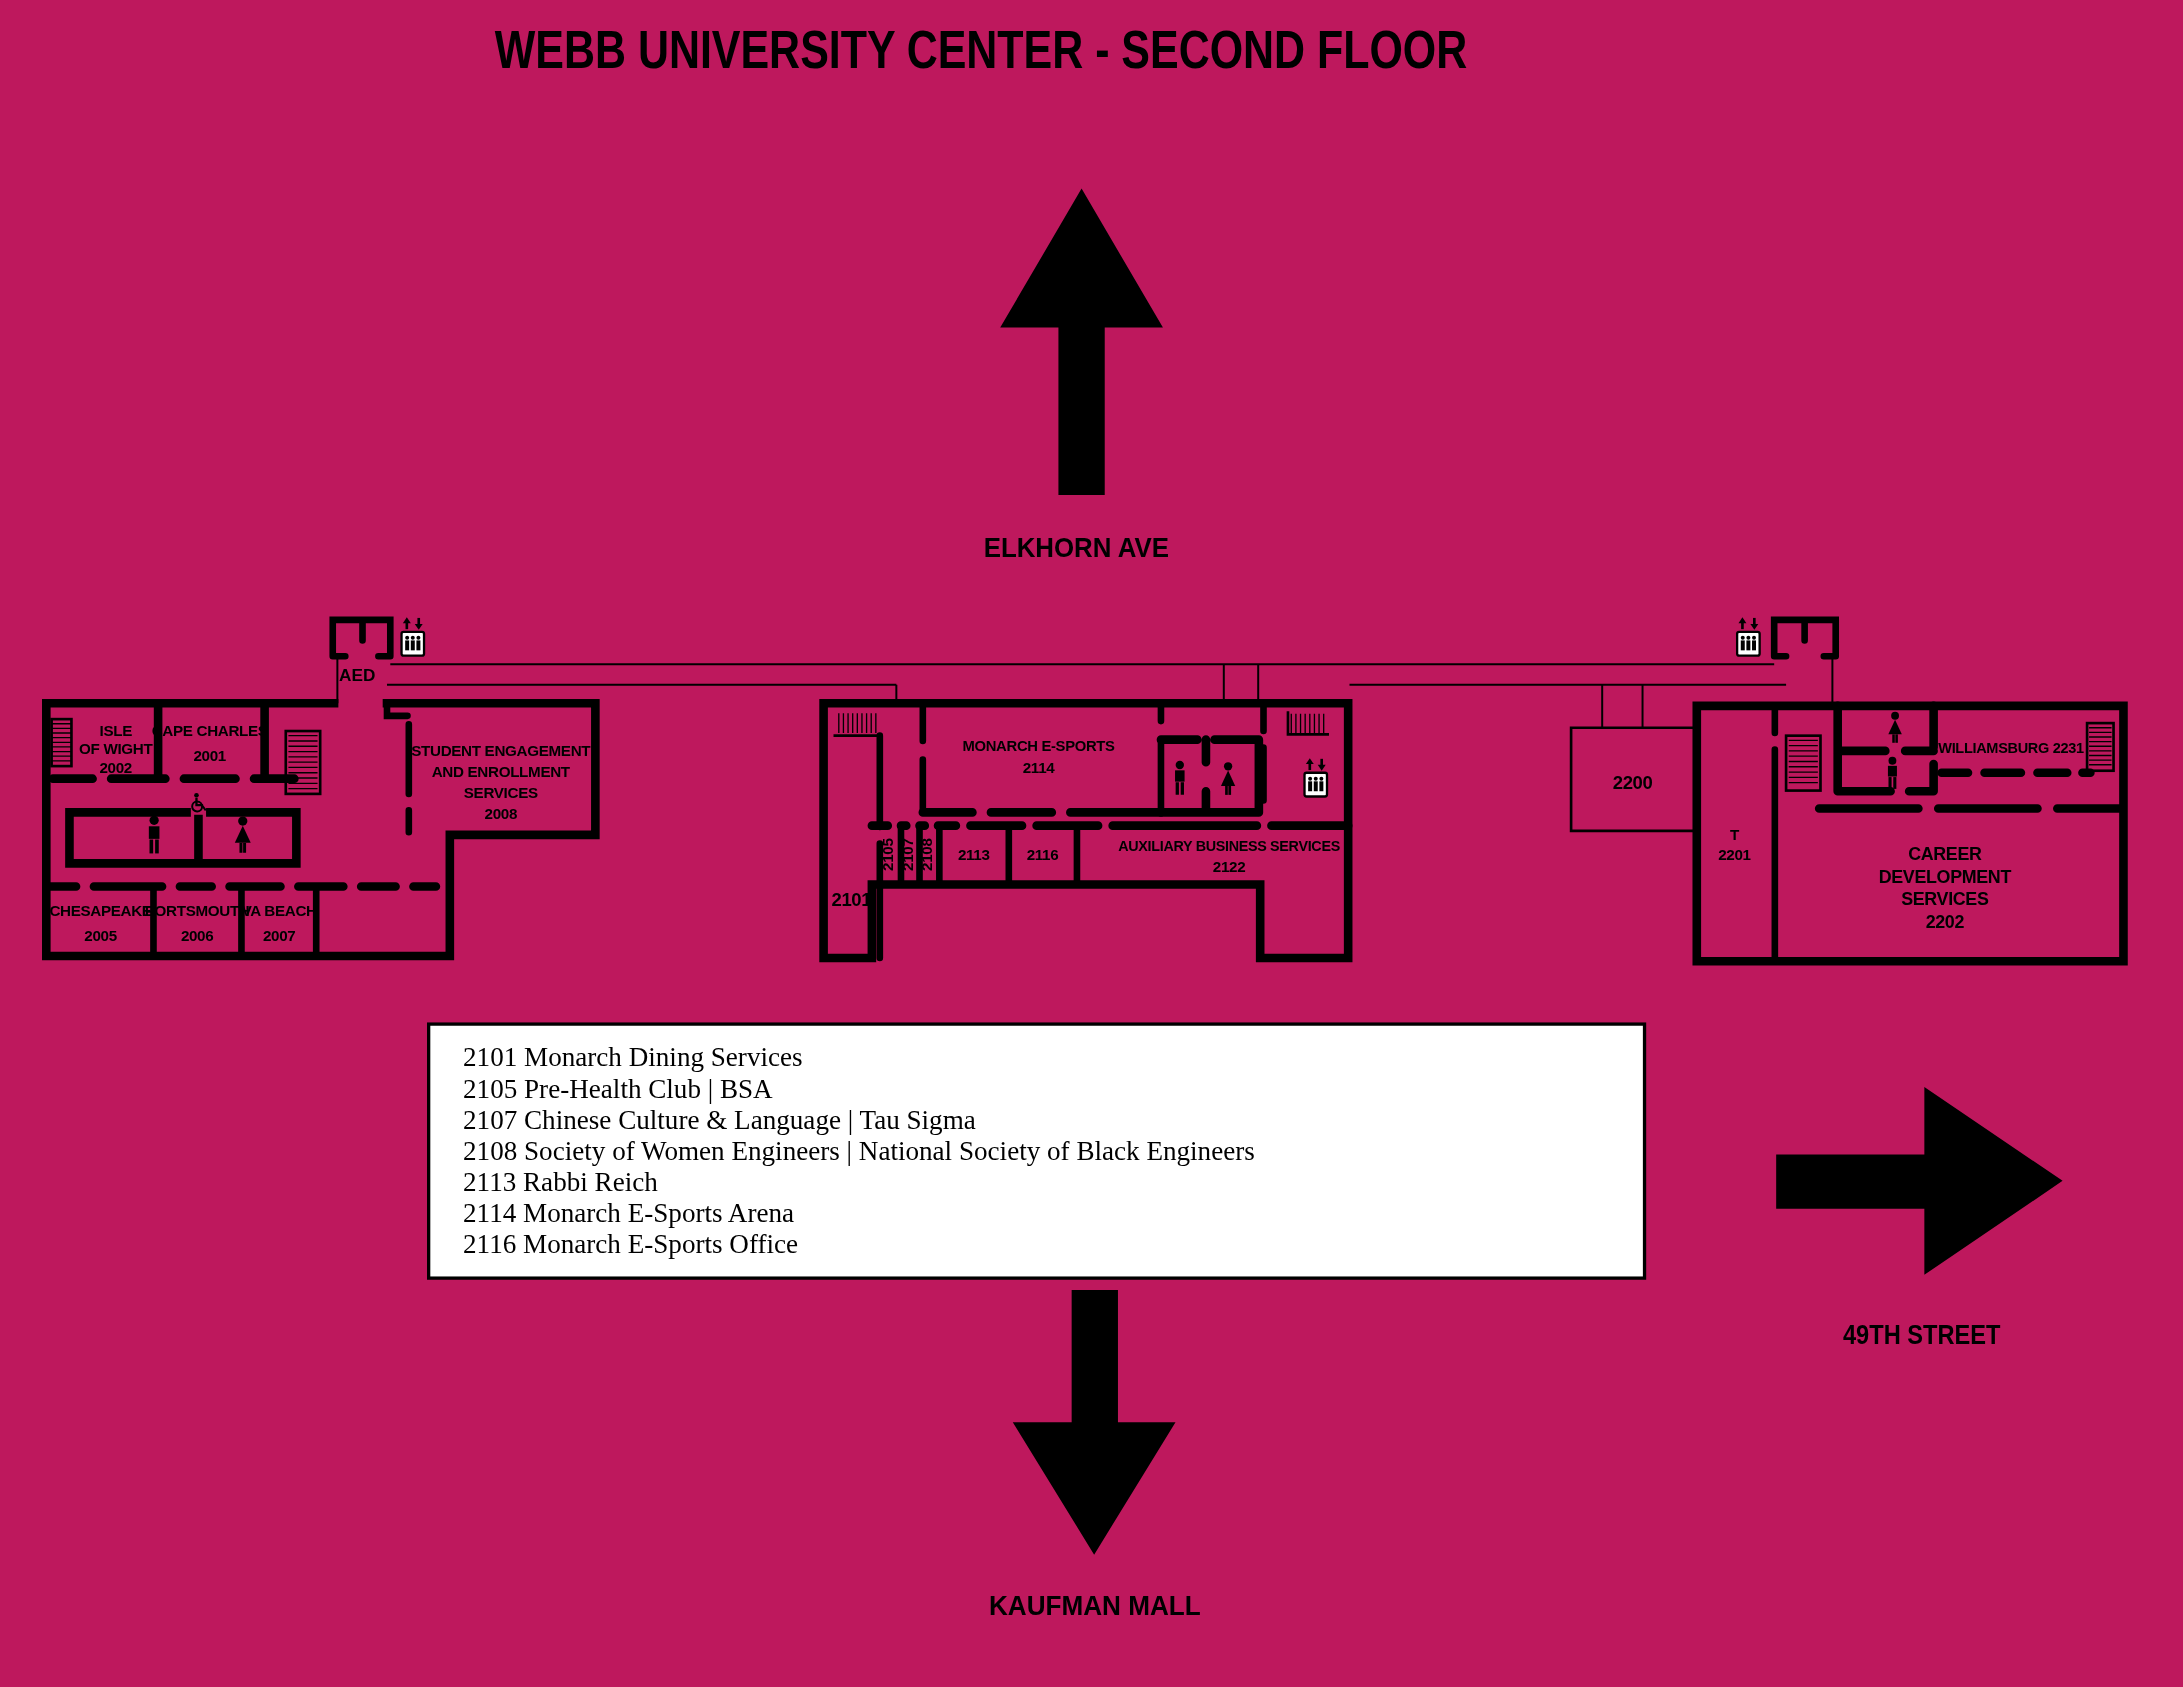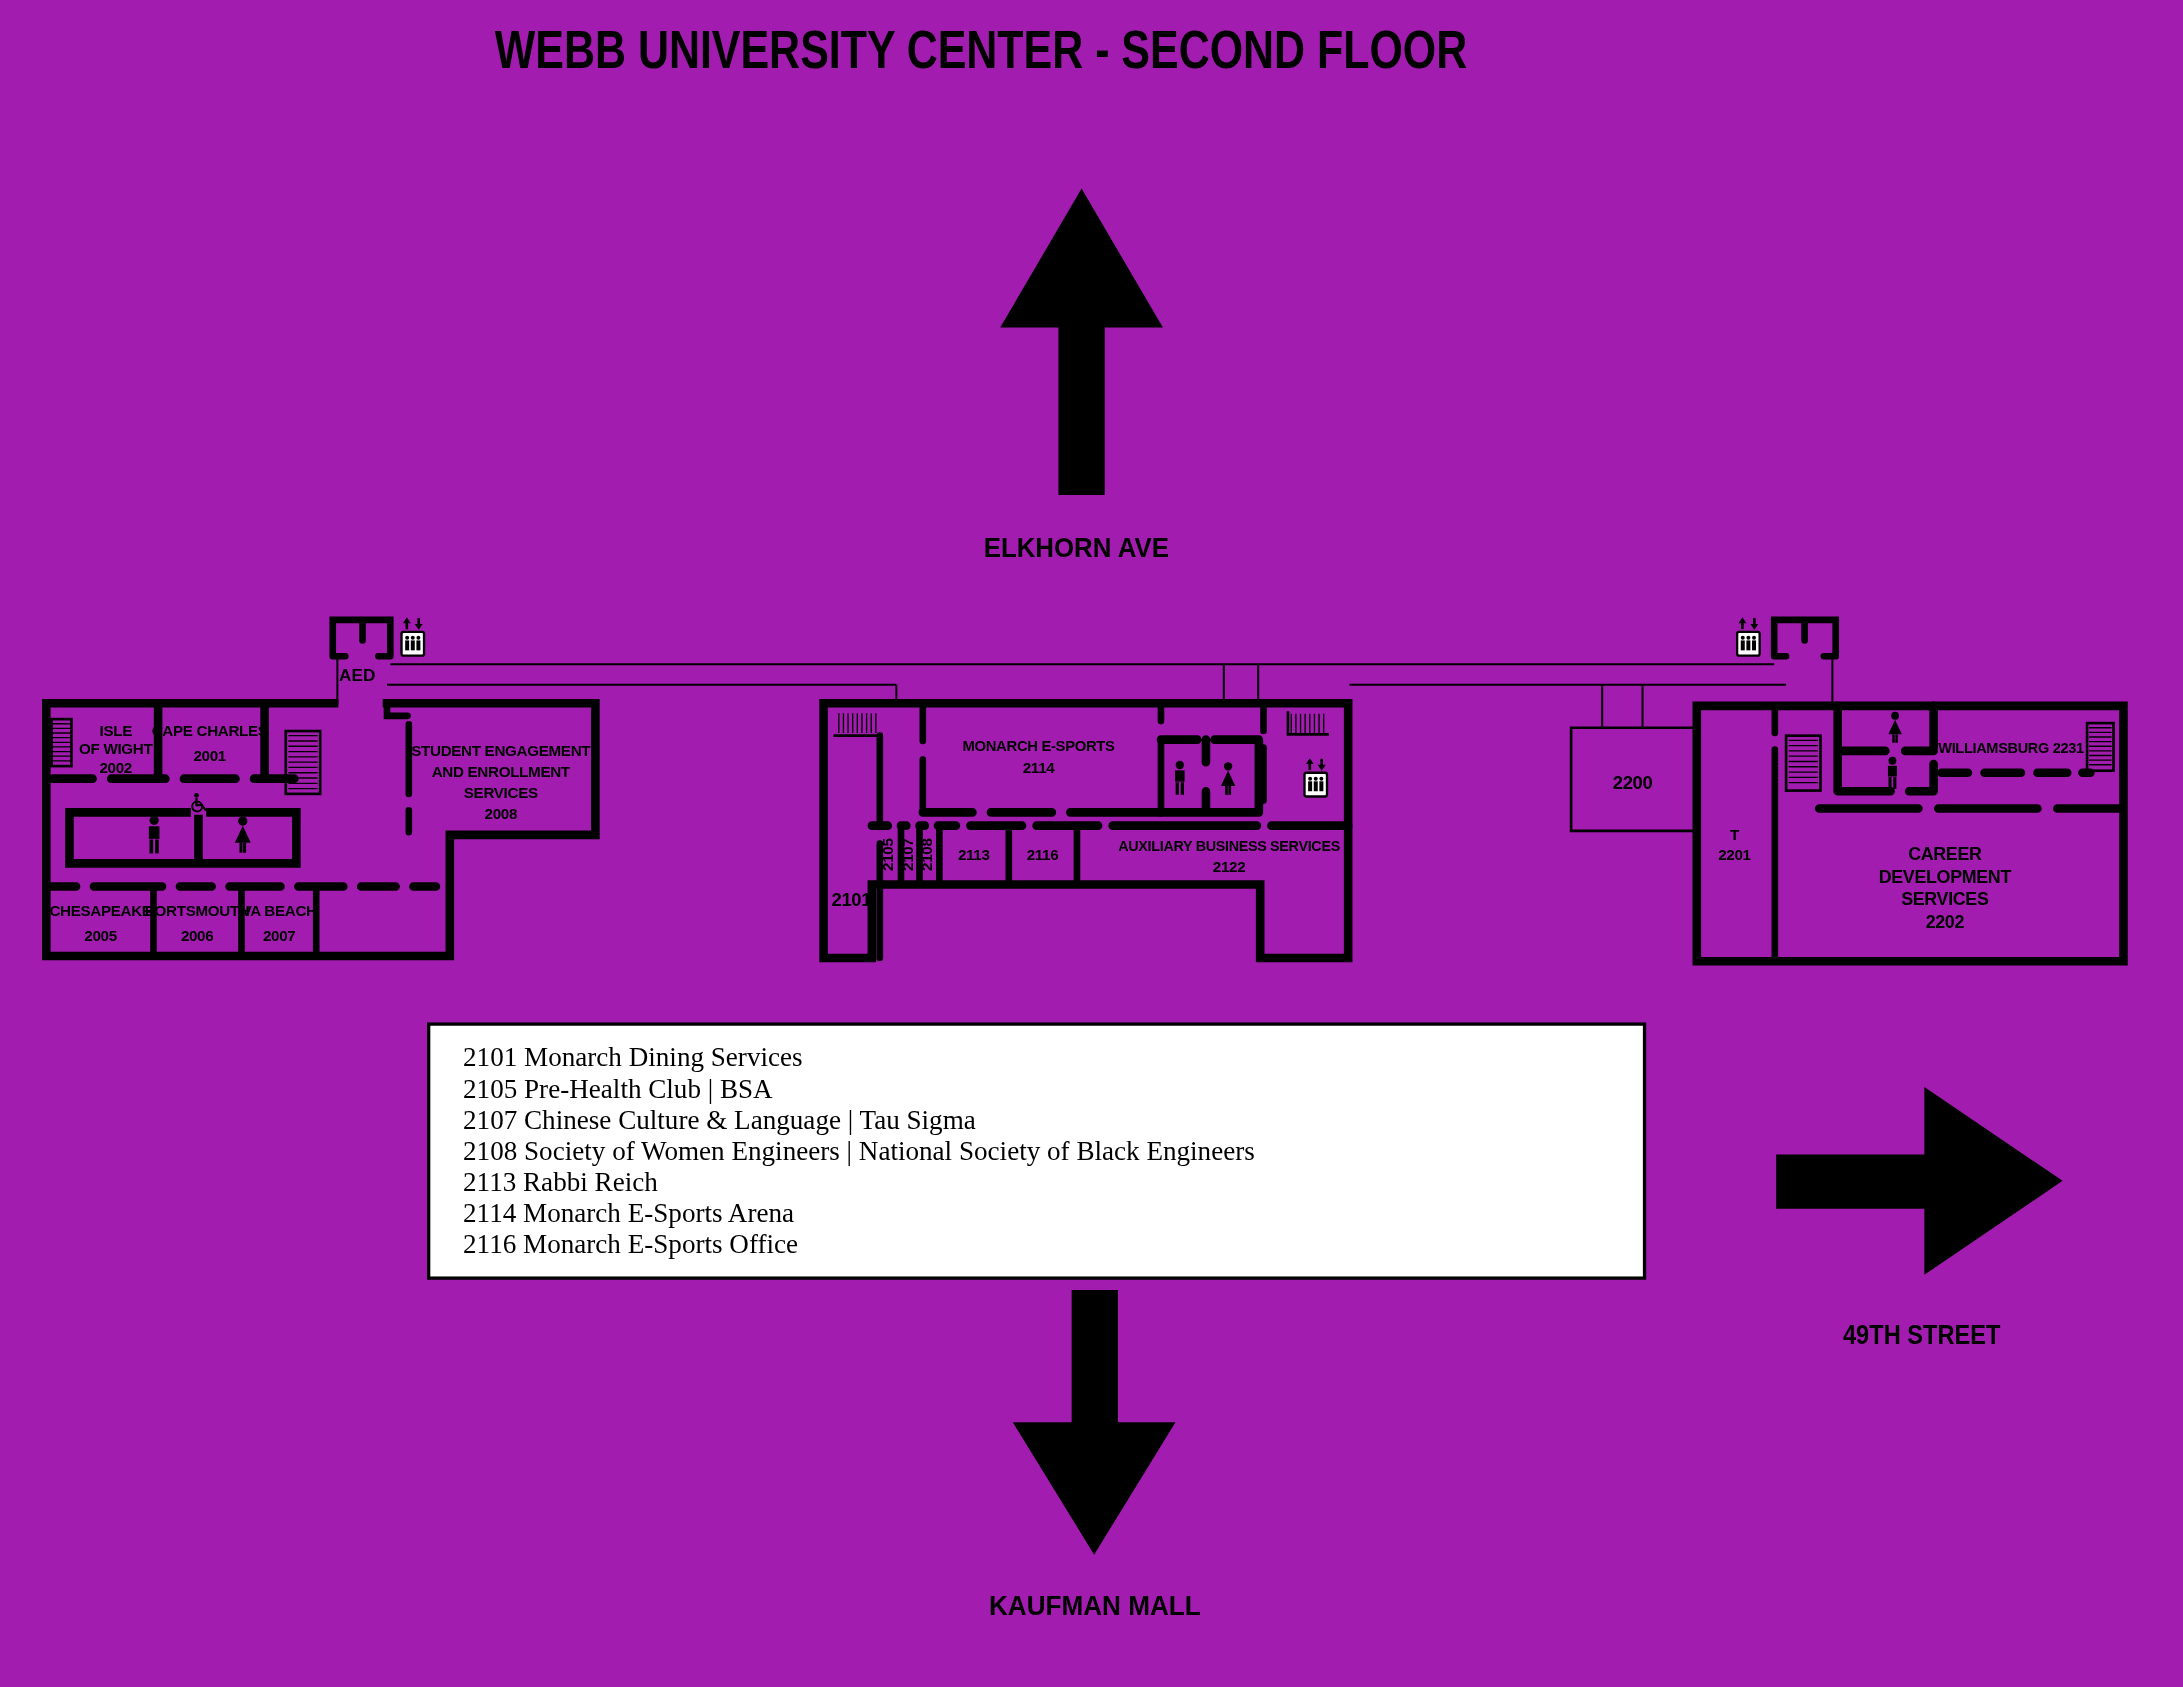--- a/index.html
+++ b/index.html
@@ -1,16 +1,16 @@
 <!DOCTYPE html>
 <html style="font-size:10.6px"><head>
 <meta charset="utf-8">
 <style>
   html,body{margin:0;padding:0;background:#ffffff;}
-  .stage{width:2183px;height:1687px;position:relative;background:#a21caf;}
+  .stage{width:2183px;height:1687px;position:relative;background:#be185d;}
   svg{display:block;}
   .wall{stroke:#000;fill:none;stroke-width:13;stroke-linecap:square;}
   .wall-round{stroke:#000;fill:none;stroke-width:13;stroke-linecap:round;}
   .wall-thin{stroke:#000;fill:none;stroke-width:10;stroke-linecap:round;}
   .partition{stroke:#000;fill:none;stroke-width:4;stroke-linecap:square;}
   .hairline{stroke:#000;fill:none;stroke-width:3;stroke-linecap:butt;}
   .stairline{stroke:#000;fill:none;stroke-width:2;}
   .solid{fill:#000;stroke:none;}
   .rm{font-family:"Liberation Sans",sans-serif;font-weight:bold;font-size:23px;
       text-anchor:middle;fill:#000;letter-spacing:-0.5px;}

